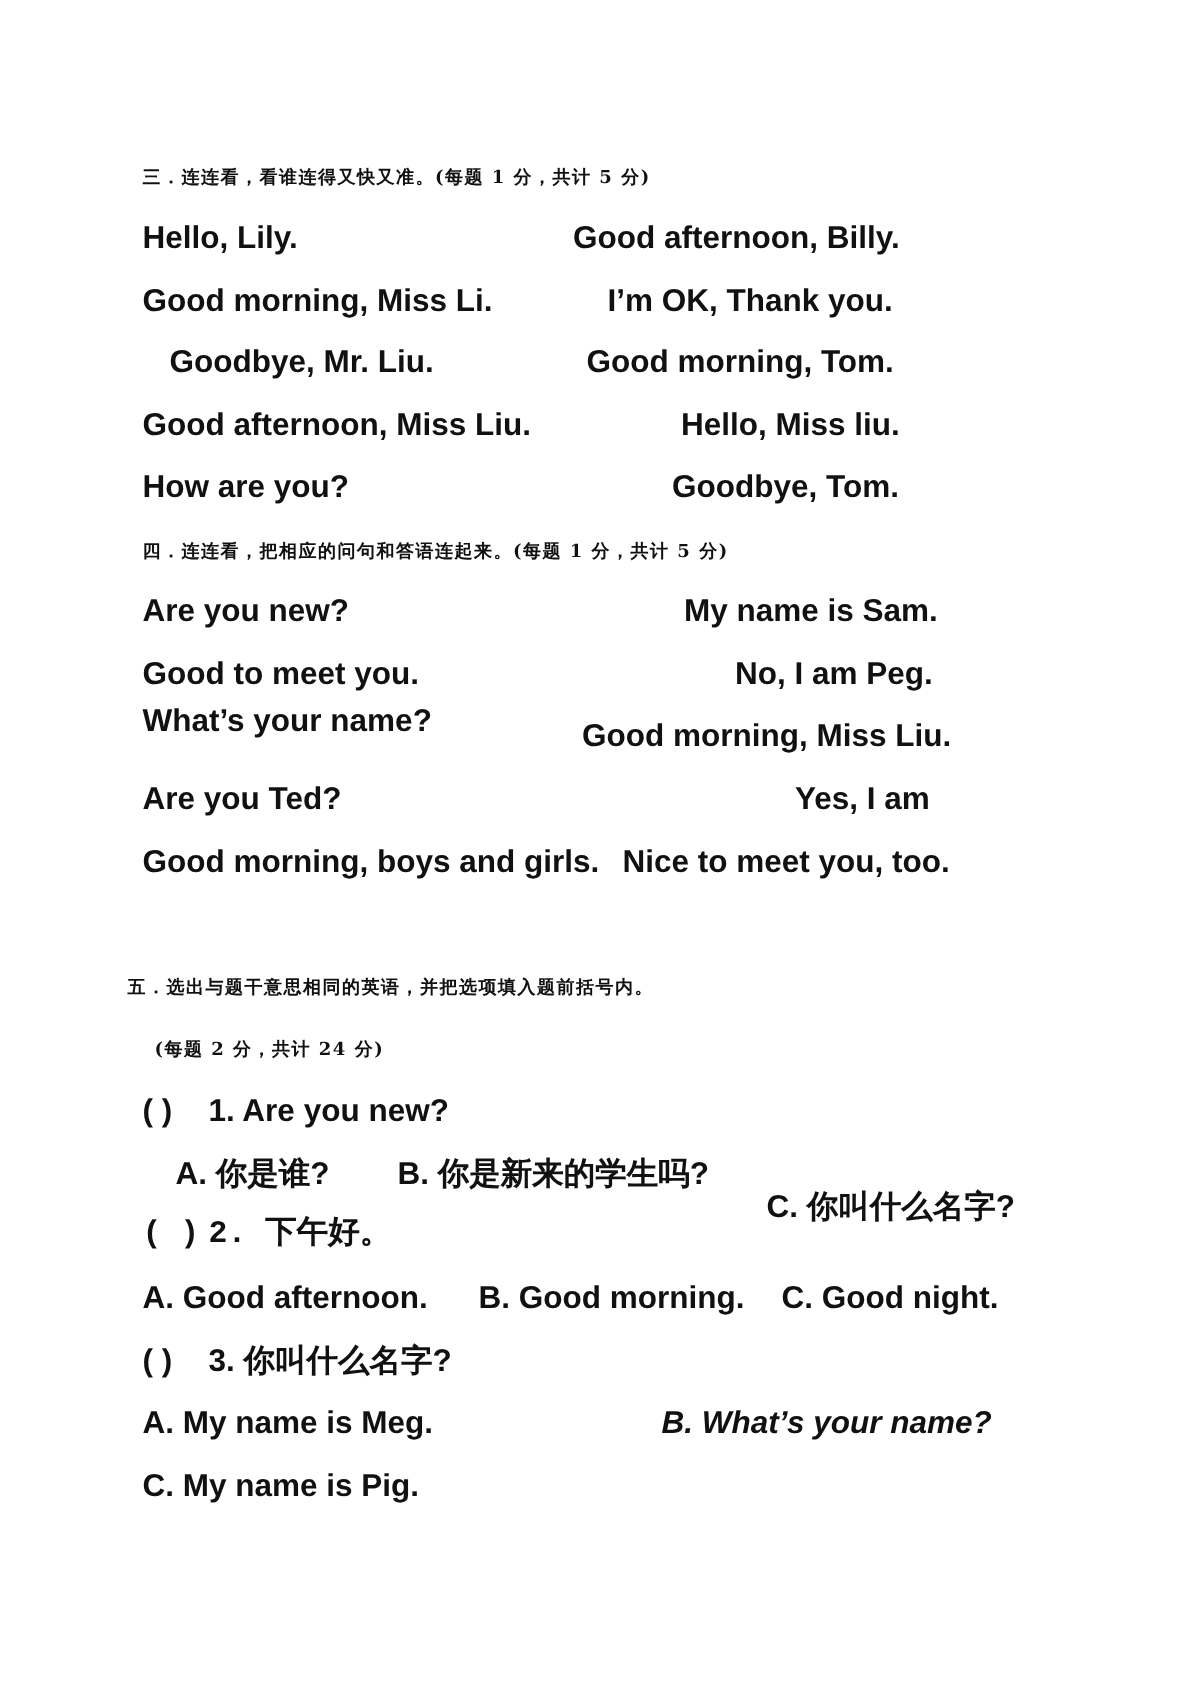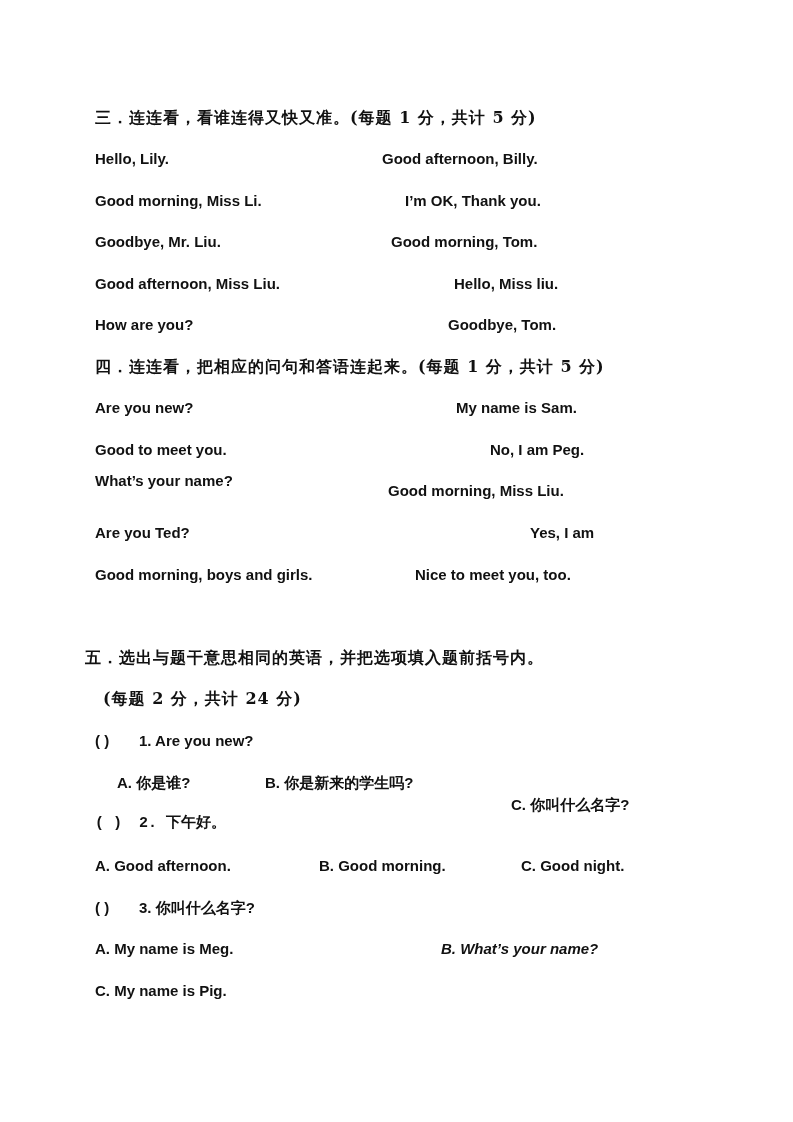--- a/index.html
+++ b/index.html
@@ -3,45 +3,45 @@
   <meta charset="utf-8">
   <style>
     html, body { margin: 0; padding: 0; background: #ffffff; }
     body {
       width: 793px; height: 1122px; position: relative; overflow: hidden;
       font-family: "Liberation Sans", "DejaVu Sans", sans-serif;
       color: #111111;
     }
     .line {
       position: absolute;
-      font-size: 15px;
+      font-size: 21px;
       font-weight: bold;
       white-space: nowrap;
       line-height: 24px;
     }
     .cjk {
       font-family: "DejaVu Serif", "Liberation Serif", serif;
       font-weight: bold;
-      font-size: 16px;
+      font-size: 12px;
       letter-spacing: 1px;
     }
     .paren { display: inline-block; width: 44px; }
   </style>
 </head>
 <body>
 
 <div class="line cjk" style="left:95px; top:106px;">三．连连看，看谁连得又快又准。(每题 1 分，共计 5 分)</div>
 
 <div class="line" style="left:95px; top:147px;">Hello, Lily.</div>
 <div class="line" style="left:382px; top:147px;">Good afternoon, Billy.</div>
 
 <div class="line" style="left:95px; top:189px;">Good morning, Miss Li.</div>
 <div class="line" style="left:405px; top:189px;">I’m OK, Thank you.</div>
 
-<div class="line" style="left:95px; top:230px;">Goodbye, Mr. Liu.</div>
+<div class="line" style="left:113px; top:230px;">Goodbye, Mr. Liu.</div>
 <div class="line" style="left:391px; top:230px;">Good morning, Tom.</div>
 
 <div class="line" style="left:95px; top:272px;">Good afternoon, Miss Liu.</div>
 <div class="line" style="left:454px; top:272px;">Hello, Miss liu.</div>
 
 <div class="line" style="left:95px; top:313px;">How are you?</div>
 <div class="line" style="left:448px; top:313px;">Goodbye, Tom.</div>
 
 <div class="line cjk" style="left:95px; top:355px;">四．连连看，把相应的问句和答语连起来。(每题 1 分，共计 5 分)</div>
 

